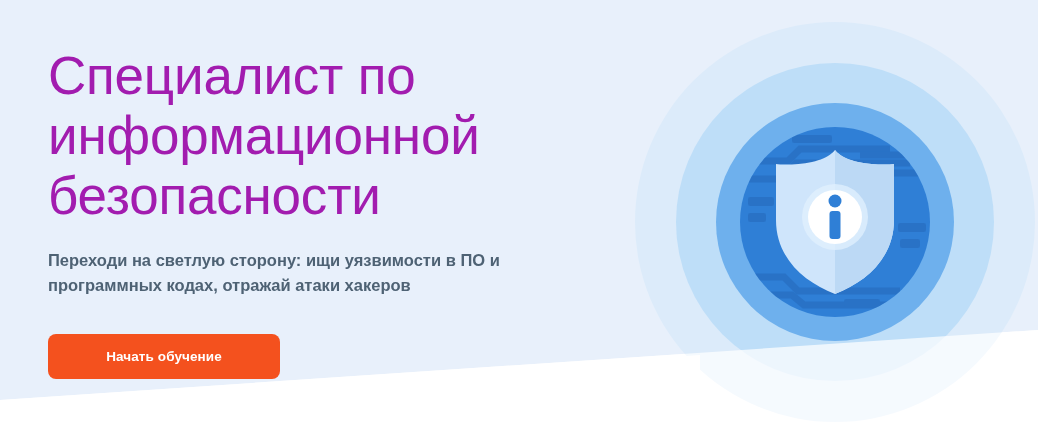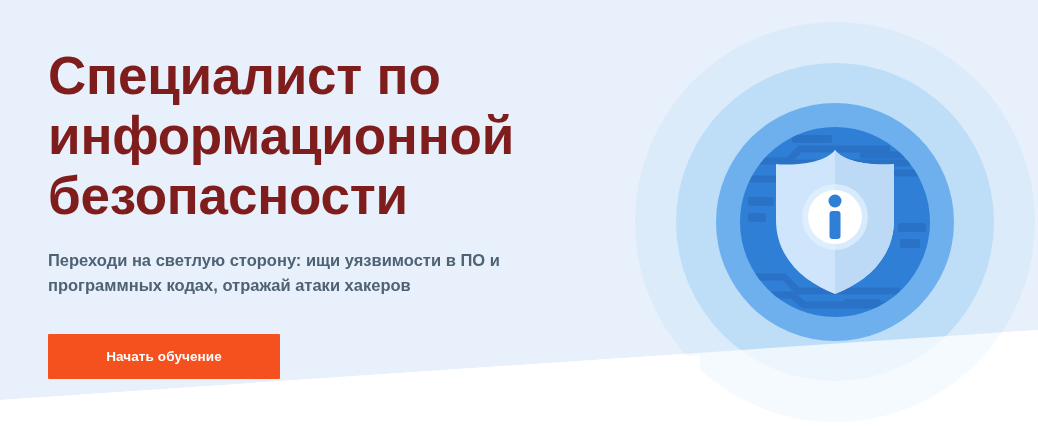--- a/index.html
+++ b/index.html
@@ -100,41 +100,41 @@
     left: 48px;
     top: 0;
     width: 560px;
     z-index: 5;
   }
   .headline {
     margin: 0;
     padding-top: 46px;
     font-size: 53px;
     line-height: 60px;
-    font-weight: 700;
+    font-weight: 400;
     letter-spacing: -0.2px;
-    color: #7f1d1d;
+    color: #a21caf;
     white-space: pre-line;
   }
   .subhead {
     margin: 0;
     padding-top: 22px;
     width: 500px;
     font-size: 16.5px;
     line-height: 25px;
     font-weight: 700;
     color: #4e6274;
   }
   .cta-button {
     display: block;
     margin-top: 36px;
     width: 232px;
     height: 45px;
     border: 0;
-    border-radius: 1px;
+    border-radius: 8px;
     background: #f4511e;
     color: #ffffff;
     font-family: "Liberation Sans", sans-serif;
     font-size: 13.5px;
     font-weight: bold;
     letter-spacing: 0.1px;
     cursor: pointer;
     padding: 0;
   }
 </style>

